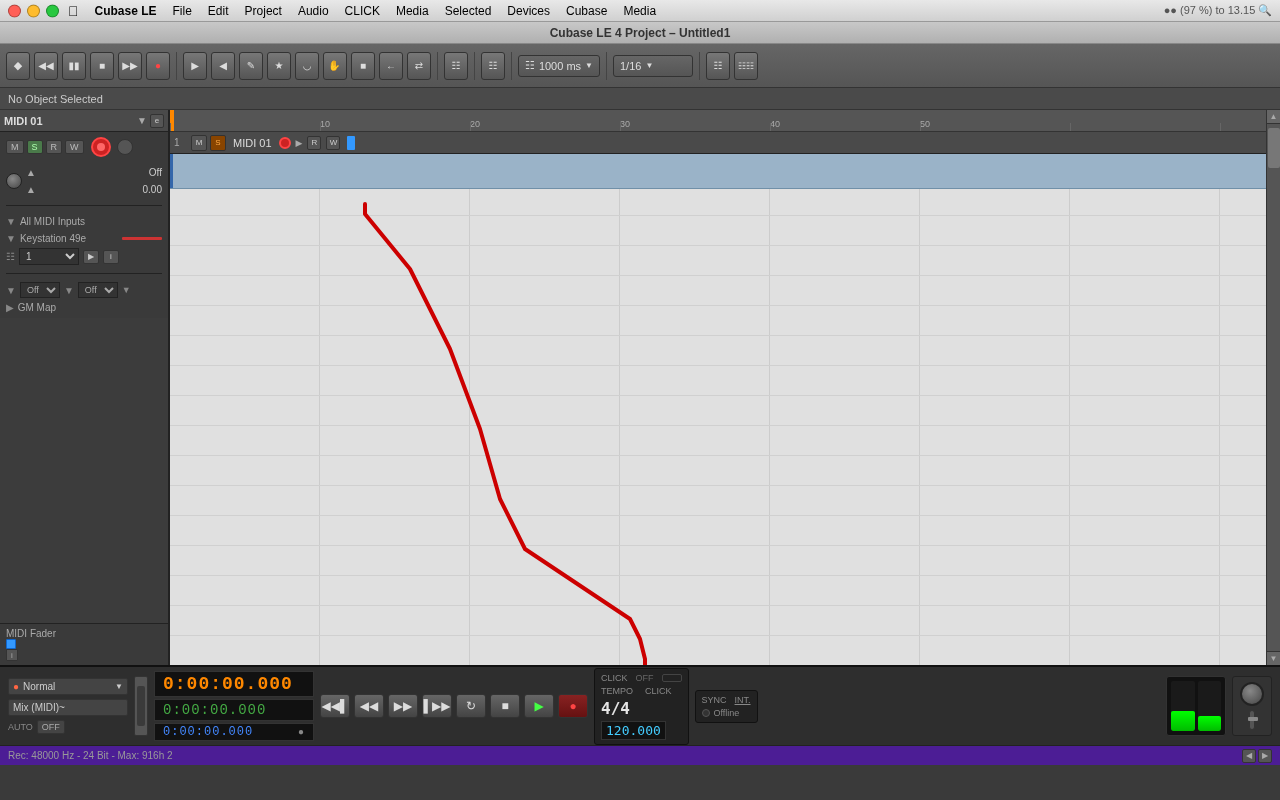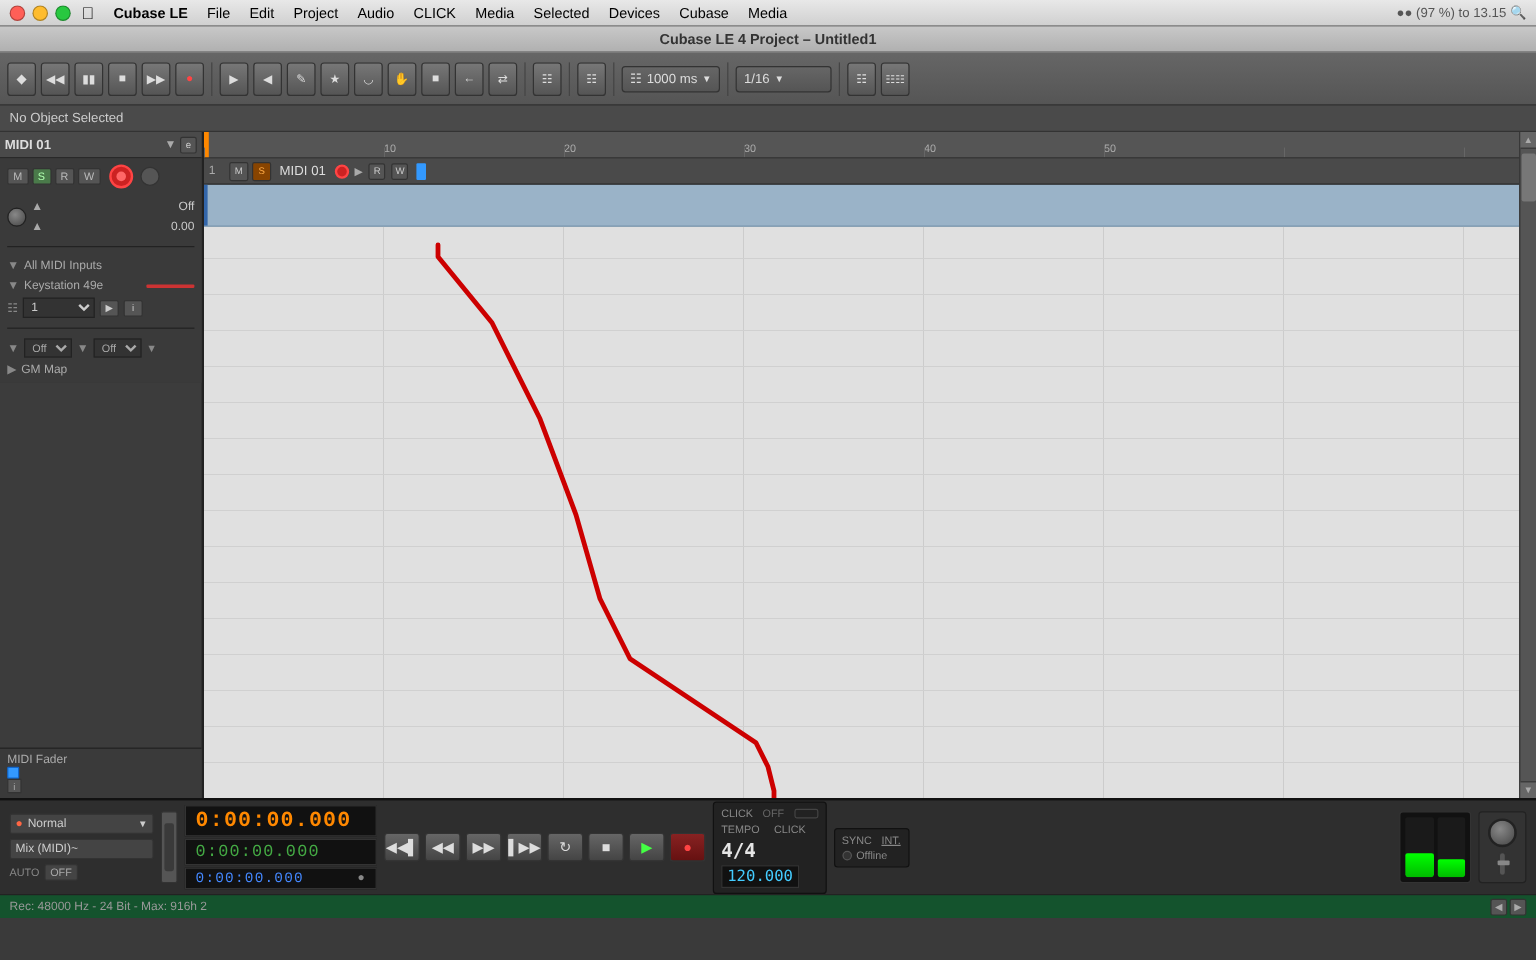--- a/index.html
+++ b/index.html
@@ -79,21 +79,21 @@
 
     
     #transport {
       width: 100%; height: 80px; background: #3a3a3a;
       border-top: 1px solid #222; display: flex; align-items: center;
       padding: 0 8px; gap: 8px;
     }
 
     
     #bottombar {
-      width: 100%; height: 20px; background: #14532d;
+      width: 100%; height: 20px; background: #4c1d95;
       display: flex; align-items: center; padding: 0 8px;
       border-top: 1px solid #222; color: #999; font-size: 10px;
     }
 
     
     .callout {
       position: absolute; background: white; border: 2px solid #cc0000;
       border-radius: 8px; padding: 6px 12px; font-size: 13px; font-weight: bold;
       color: #cc0000; white-space: nowrap; z-index: 100;
     }

